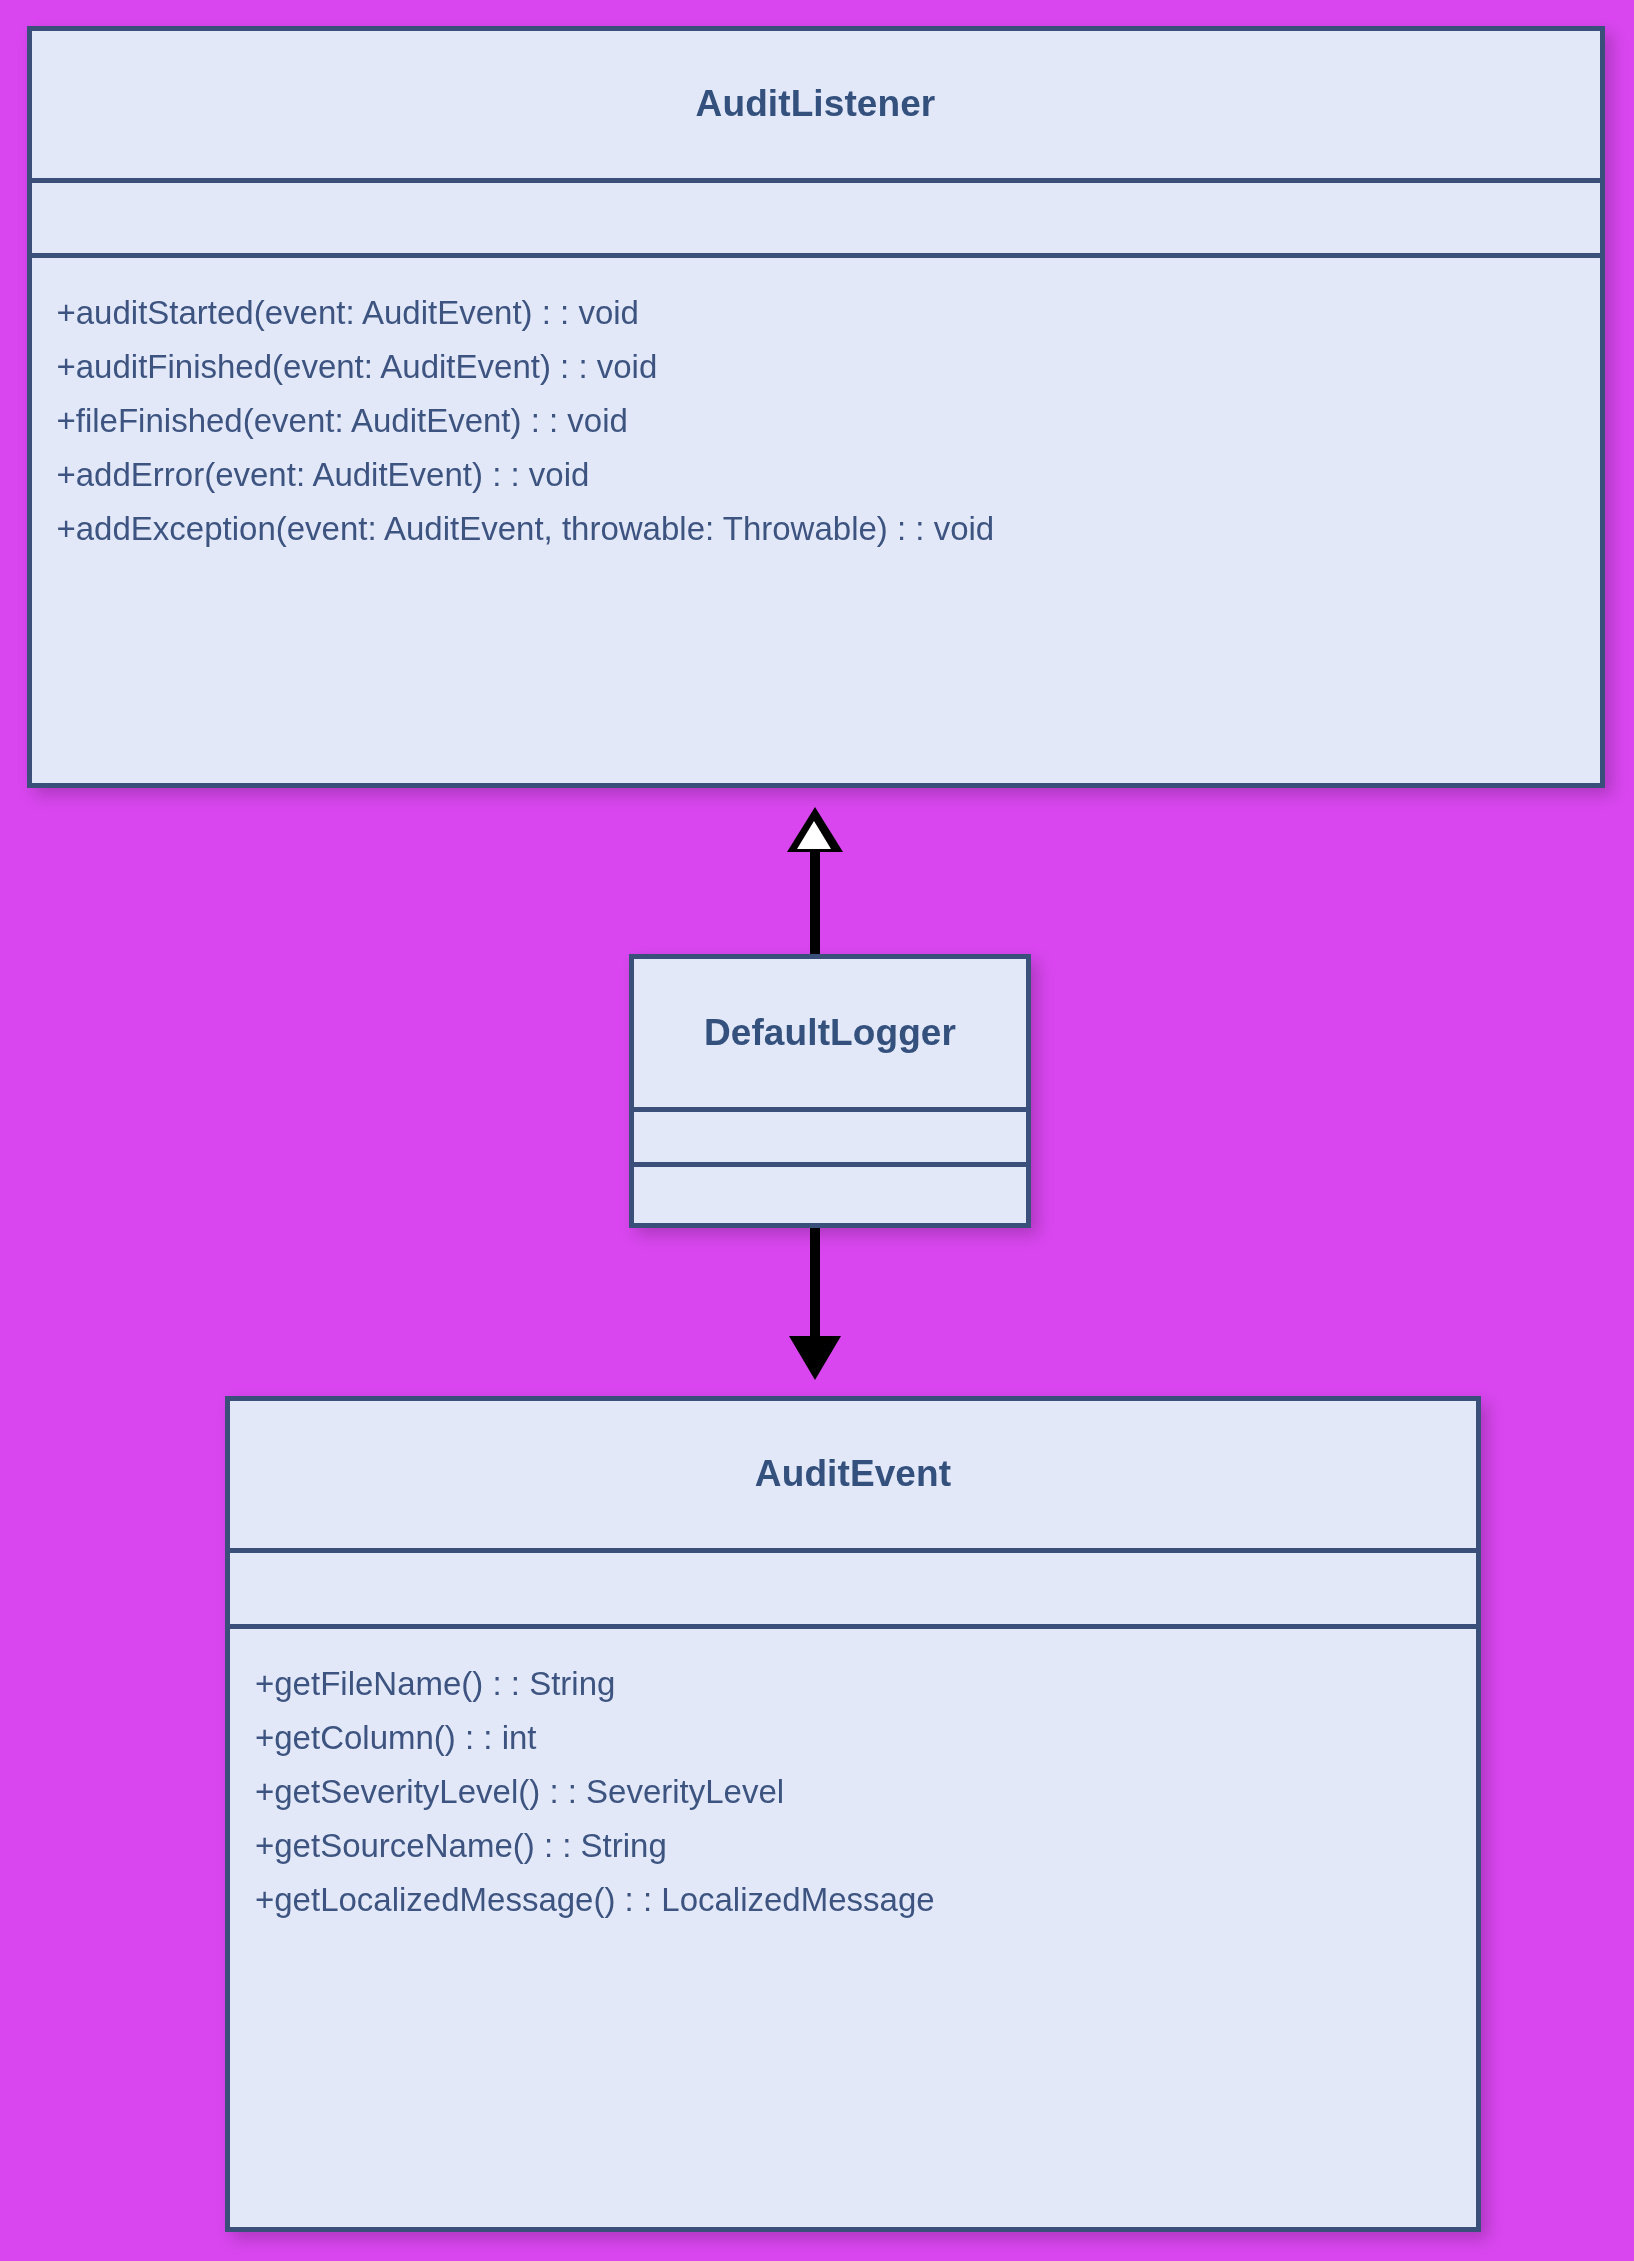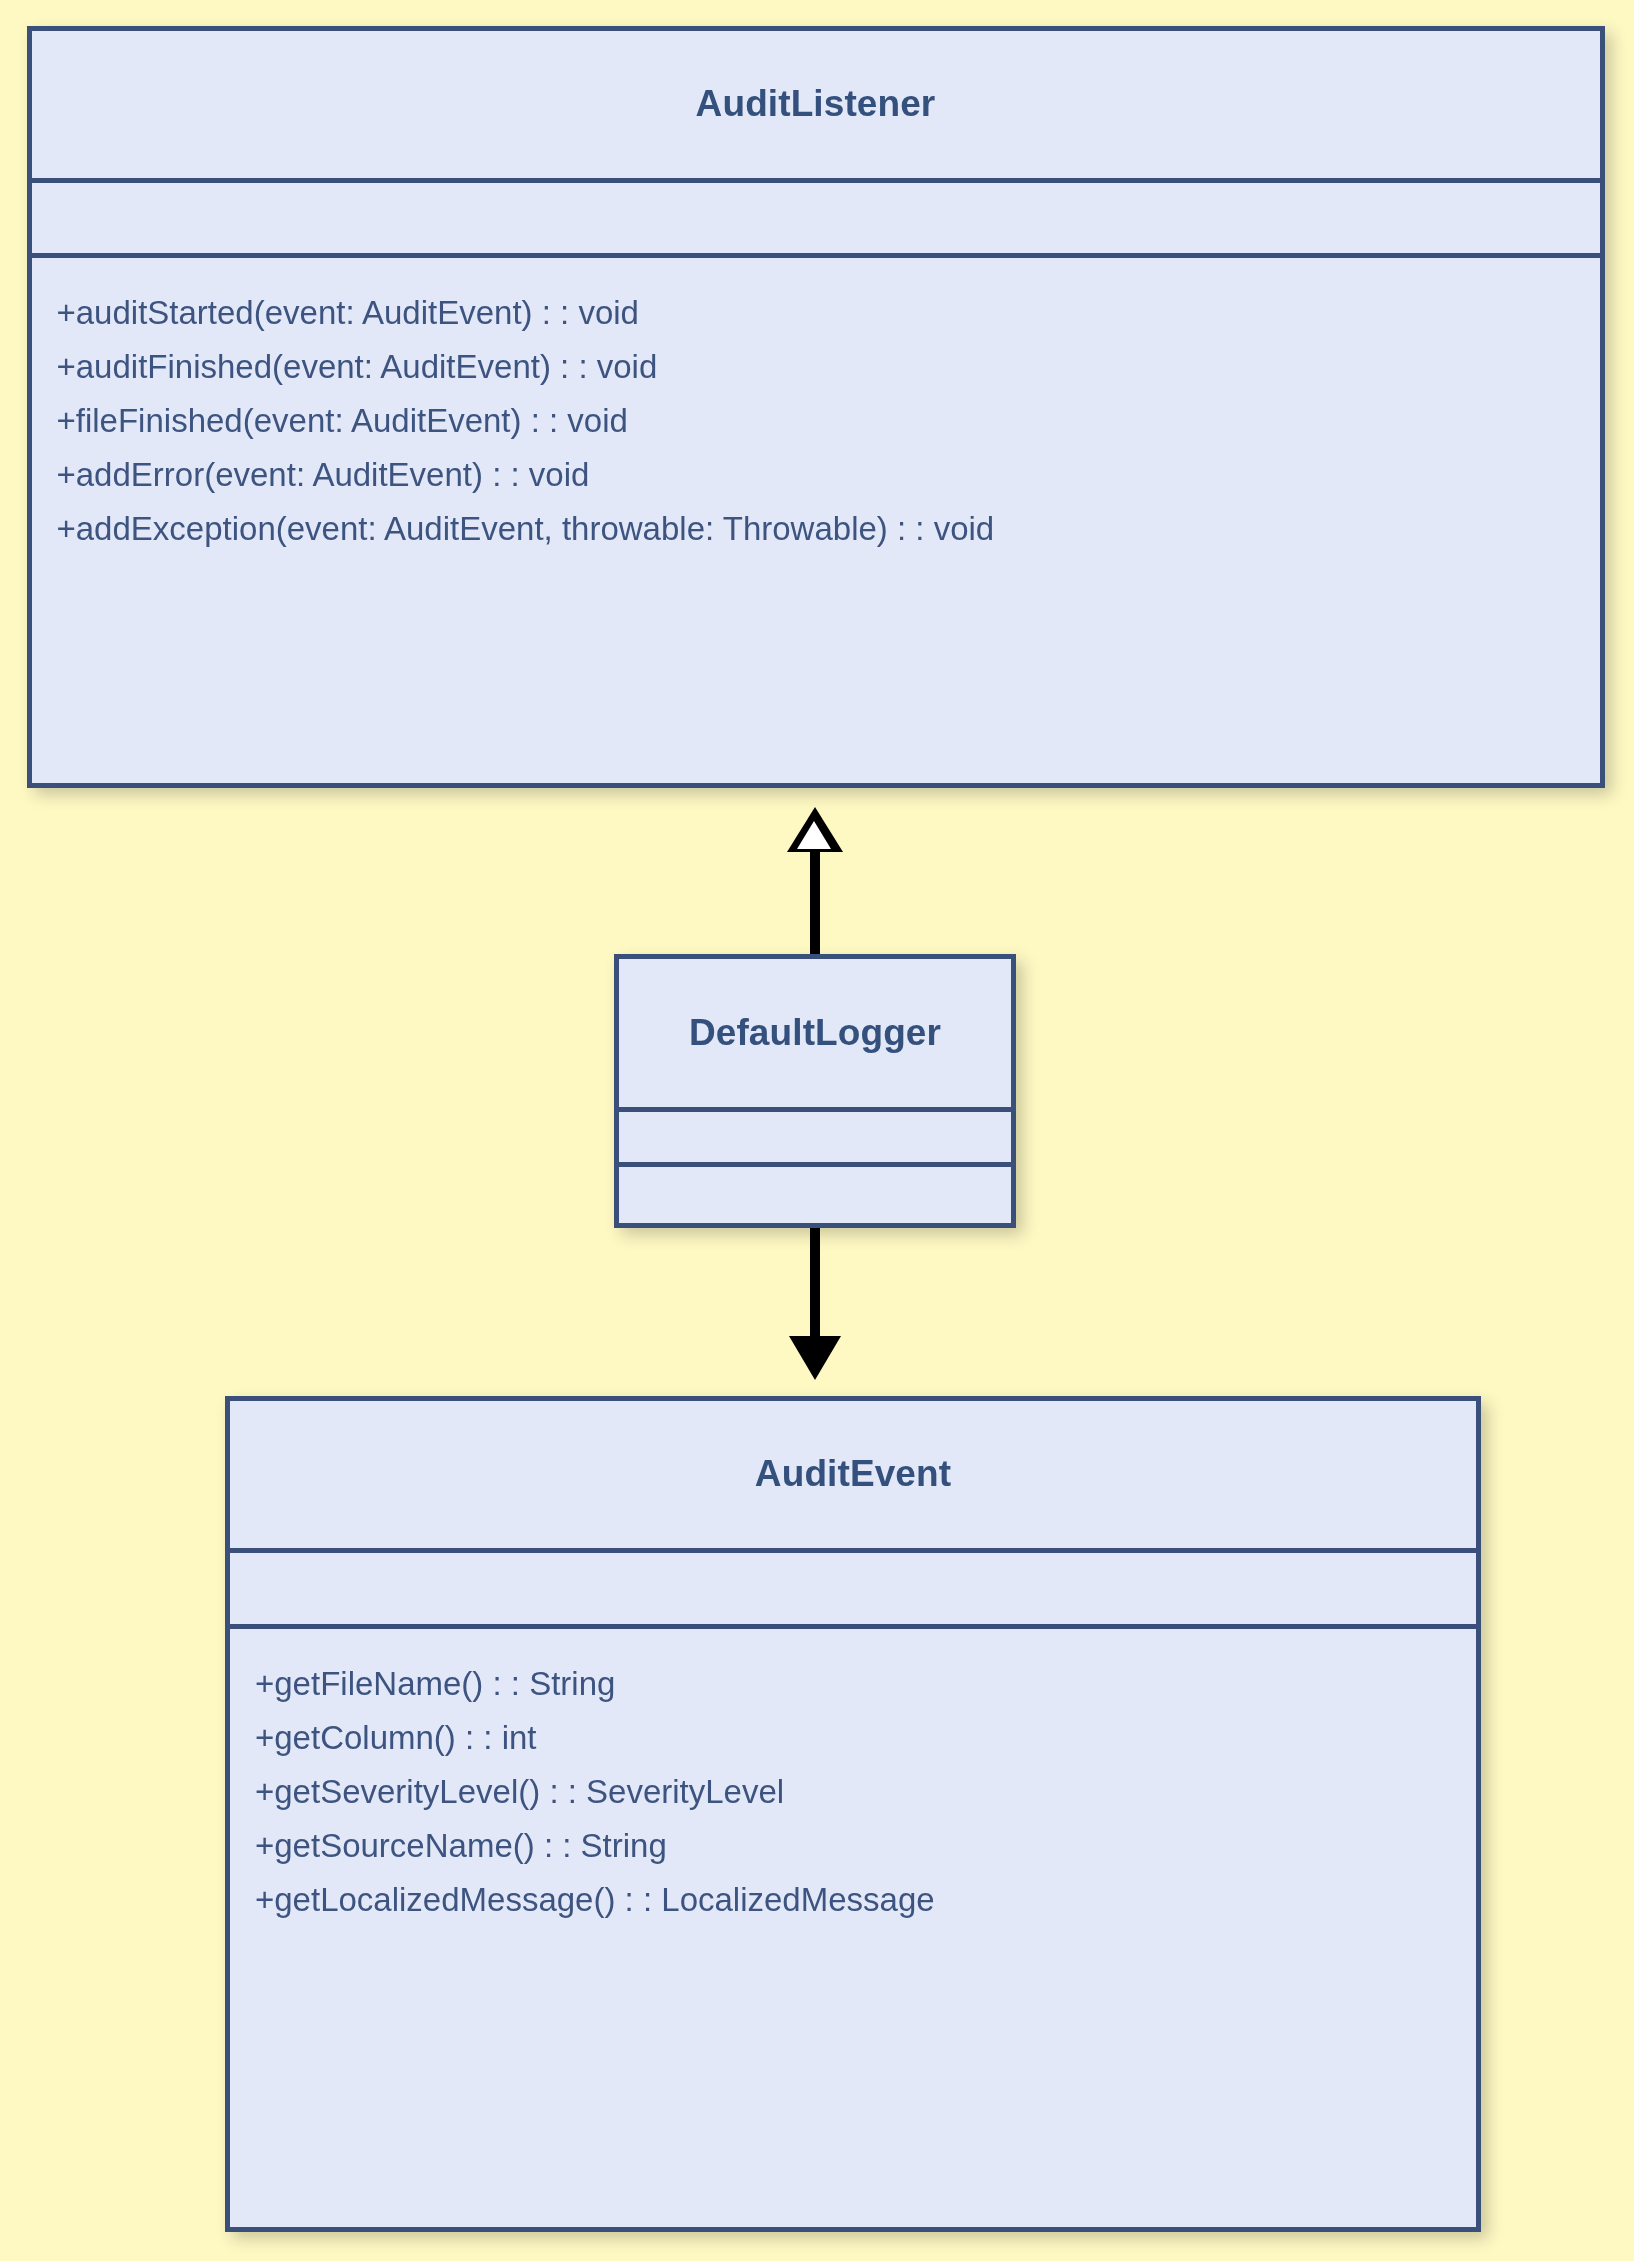--- a/index.html
+++ b/index.html
@@ -8,21 +8,21 @@
     padding: 0;
     background: #ffffff;
   }
   body {
     font-family: "Liberation Sans", sans-serif;
   }
   #canvas {
     position: relative;
     width: 1635px;
     height: 2261px;
-    background: #fef9c3;
+    background: #d946ef;
     overflow: hidden;
   }
 
   
   .uml-class {
     position: absolute;
     box-sizing: border-box;
     background: #e2e8f8;
     border: 5.3px solid #3a4f7a;
     box-shadow: 7px 7px 15.3px rgba(0,0,0,0.20);
@@ -133,21 +133,21 @@
   </div>
 
   <div class="connector" style="left:815px; top:807px; width:0; height:147px;">
     <div class="conn-line" style="left:-4.7px; top:42px; width:9.4px; height:105px;"></div>
     <div class="arrow-hollow" style="left:0; top:0;">
       <div class="tri-outer"></div>
       <div class="tri-inner"></div>
     </div>
   </div>
 
-  <div class="uml-class" id="box-default-logger" style="left:614px; top:954px; width:402px; height:274px;">
+  <div class="uml-class" id="box-default-logger" style="left:629px; top:954px; width:402px; height:274px;">
 
     <div class="uml-section uml-title-section" style="height:148px;">
       <div class="uml-title">DefaultLogger</div>
     </div>
 
     <div class="uml-section uml-empty" style="height:55px;"></div>
 
     <div class="uml-section uml-empty" style="flex:1 1 auto;"></div>
   </div>
 

